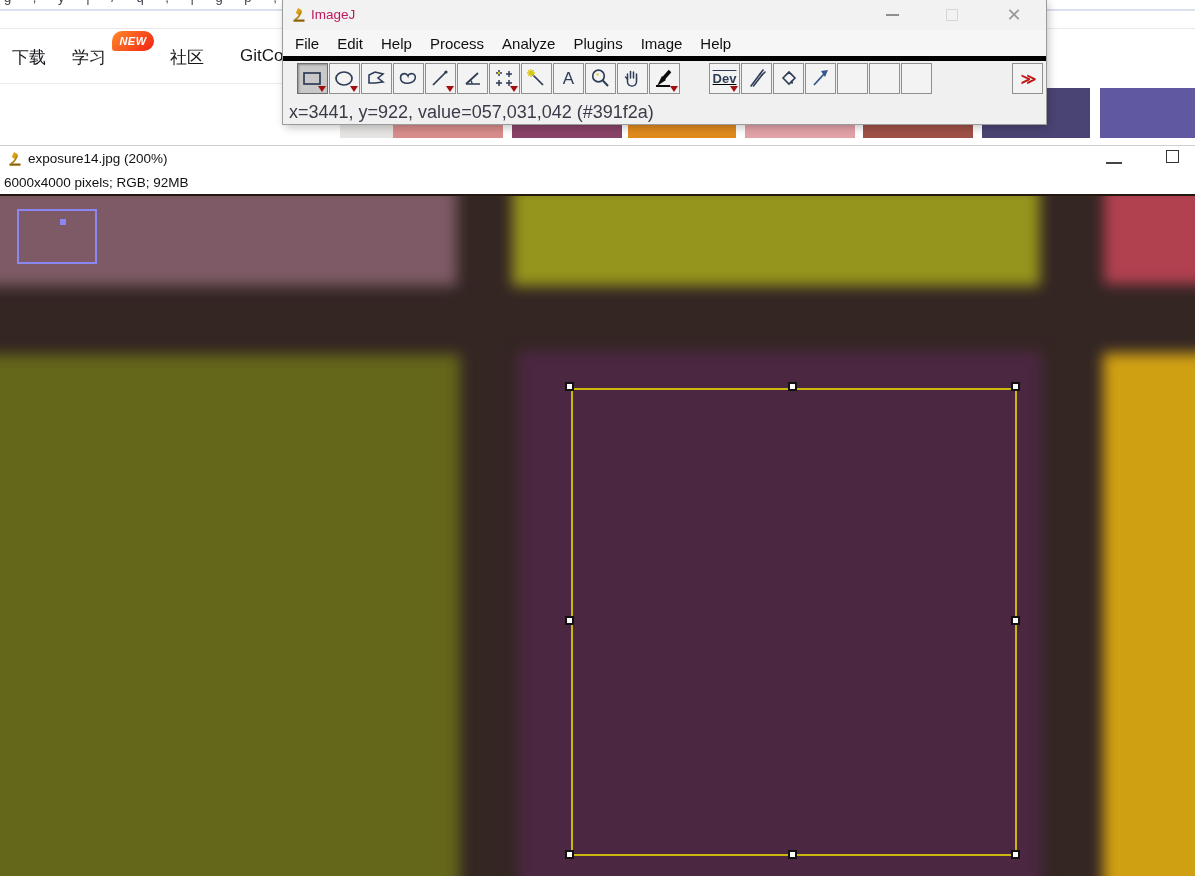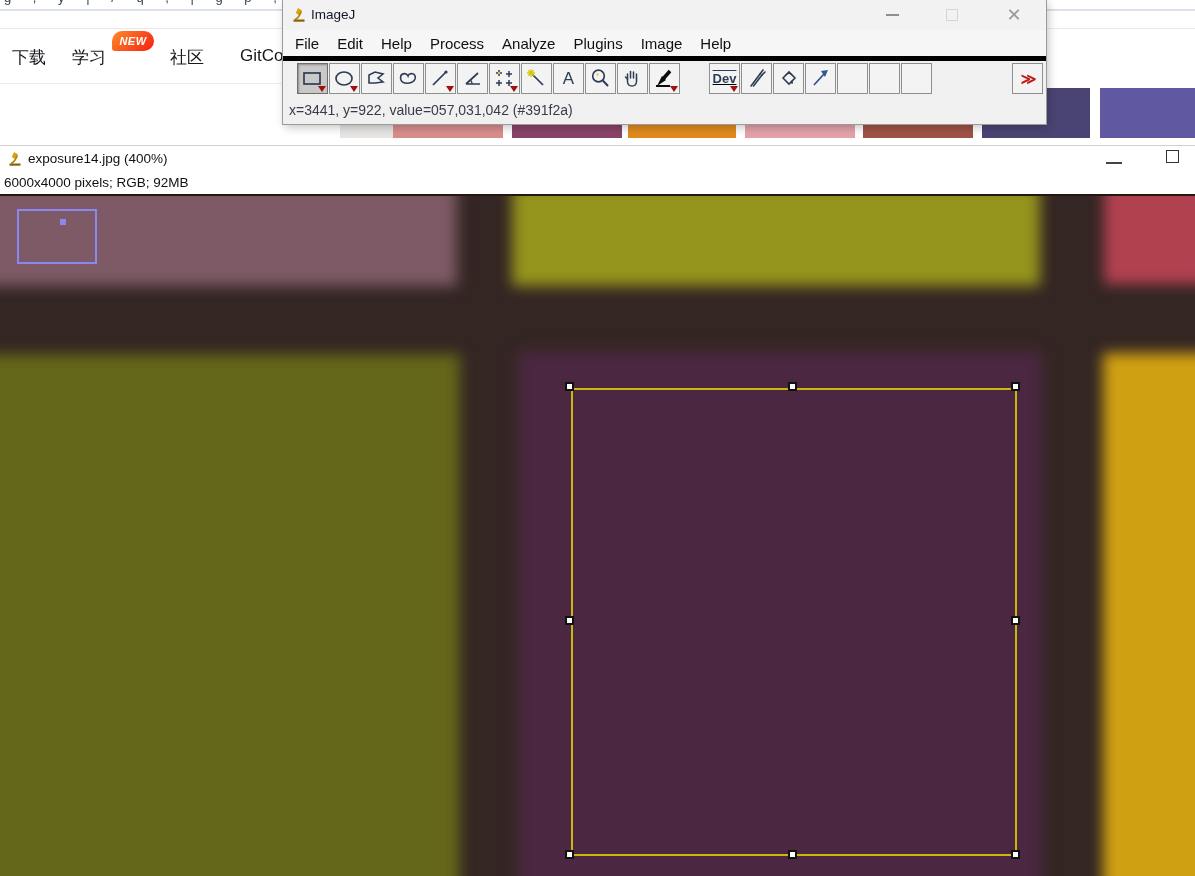--- a/index.html
+++ b/index.html
@@ -36,39 +36,39 @@
   #img-canvas .patch { position:absolute; filter:blur(7px); }
   #zoom-ind { position:absolute; border:2px solid #8a87f0; }
   #zoom-dot { position:absolute; background:#8a87f0; }
   #roi { position:absolute; border:2px solid #c9b70b; }
   .handle { position:absolute; width:9px; height:9px; background:#fff; border:2px solid #111; }
 
   
   #ij { position:absolute; left:283px; top:0; width:763px; height:124px; background:#f0f0f0;
         box-shadow:0 0 0 1px #9b9b9b, 2px 3px 9px rgba(0,0,0,.25); }
   #ij-titlebar { position:absolute; left:0; top:0; width:100%; height:30px; background:#f2f2f2; }
-  #ij-title { position:absolute; left:28px; top:7px; font-size:13.5px; color:#0f172a; }
+  #ij-title { position:absolute; left:28px; top:7px; font-size:13.5px; color:#be185d; }
   .ij-caption-btn { position:absolute; top:0; width:34px; height:29px; display:flex; align-items:center; justify-content:center; }
   #ij-min { left:592px; } #ij-min i { width:13px; height:2px; background:#8f8f8f; display:block; }
   #ij-max { left:652px; } #ij-max i { width:12px; height:12px; border:1.5px solid #d6d6d6; display:block; }
   #ij-close { left:714px; color:#9a9a9a; font-size:18px; font-family:"DejaVu Sans",sans-serif; }
   #ij-menubar { position:absolute; left:0; top:30px; width:100%; height:31px; background:#f6f6f6; display:flex; align-items:center; padding-left:3px; border-bottom:5px solid #000000; }
   .menu-item { font-size:15px; color:#101010; padding:0 9px; cursor:default; }
   #ij-toolbar { position:absolute; left:0; top:62px; width:100%; height:34px; background:#f0f0f0; display:flex; align-items:flex-start; padding:1px 2px 0 14px; }
   .tool { position:relative; width:31px; height:31px; background:#f3f3f3; border:1px solid #8f8f8f; margin-right:1px;
           display:flex; align-items:center; justify-content:center; }
   .tool.selected { background:#c9c9c9; border-color:#6f6f6f; box-shadow:inset 1px 1px 2px rgba(0,0,0,.3); }
   .tool.gap { margin-left:28px;text-decoration:underline; }
   .tool.pushright { margin-left:auto; }
   .tool .dd { position:absolute; right:1px; bottom:1px; width:0; height:0; border-left:4px solid transparent; border-right:4px solid transparent; border-top:6px solid #a01010; }
   .tool svg { display:block; }
   .tool .txt { font-size:13px; color:#2e3d56; font-weight:bold; }
   .tool .more-glyph { color:#c11616; font-size:15px; font-weight:bold; letter-spacing:-2px; }
   #ij-status { position:absolute; left:0; top:96px; width:100%; height:28px; background:#f0f0f0; }
-  #ij-status span { position:absolute; left:6px; top:6px; font-size:14px; color:#3a3b48; }
+  #ij-status span { position:absolute; left:6px; top:6px; font-size:18px; color:#3a3b48; }
 
   .mic { display:inline-block; }
 </style>
 </head>
 <body>
 
 <div id="page">
   <div id="top-fragments">
       <span>g , y | / q , | g p , / y g , | q</span>
     </div>
@@ -96,21 +96,21 @@
     <div class="patch" style="left: 1100px; width: 95px; background: rgb(96, 89, 162);"></div>
   </div>
 
 <div id="img-win">
   <div id="img-title-bar">
     <svg class="mic abs" style="left:8px;top:5px" width="16" height="16" viewBox="0 0 16 16">
       <path d="M6 1 L10 3.5 L7.5 8.5 L3.8 6 Z" fill="#d9a211"></path>
       <path d="M3.2 12.5 Q7.5 10 9.2 4.5" stroke="#b07f07" stroke-width="1.6" fill="none"></path>
       <rect x="1.5" y="12.5" width="11" height="2.2" fill="#8a6205"></rect>
     </svg>
-    <span id="img-title">exposure14.jpg (400%)</span>
+    <span id="img-title">exposure14.jpg (200%)</span>
     <div id="img-min"></div>
     <div id="img-max"></div>
   </div>
   <div id="img-info">6000x4000 pixels; RGB; 92MB</div>
   <div id="img-canvas" style="background: rgb(52, 38, 35);">
       <div class="patch" style="left: -30px; top: -10px; width: 487px; height: 100px; background: rgb(125, 90, 101);"></div>
       <div class="patch" style="left: 512px; top: -10px; width: 528px; height: 100px; background: rgb(149, 148, 29);"></div>
       <div class="patch" style="left: 1104px; top: -12px; width: 130px; height: 100px; background: rgb(178, 65, 80);"></div>
       <div class="patch" style="left: -30px; top: 158px; width: 490px; height: 560px; background: rgb(100, 102, 26);"></div>
       <div class="patch" style="left: 518px; top: 155px; width: 524px; height: 560px; background: rgb(75, 39, 65);"></div>

